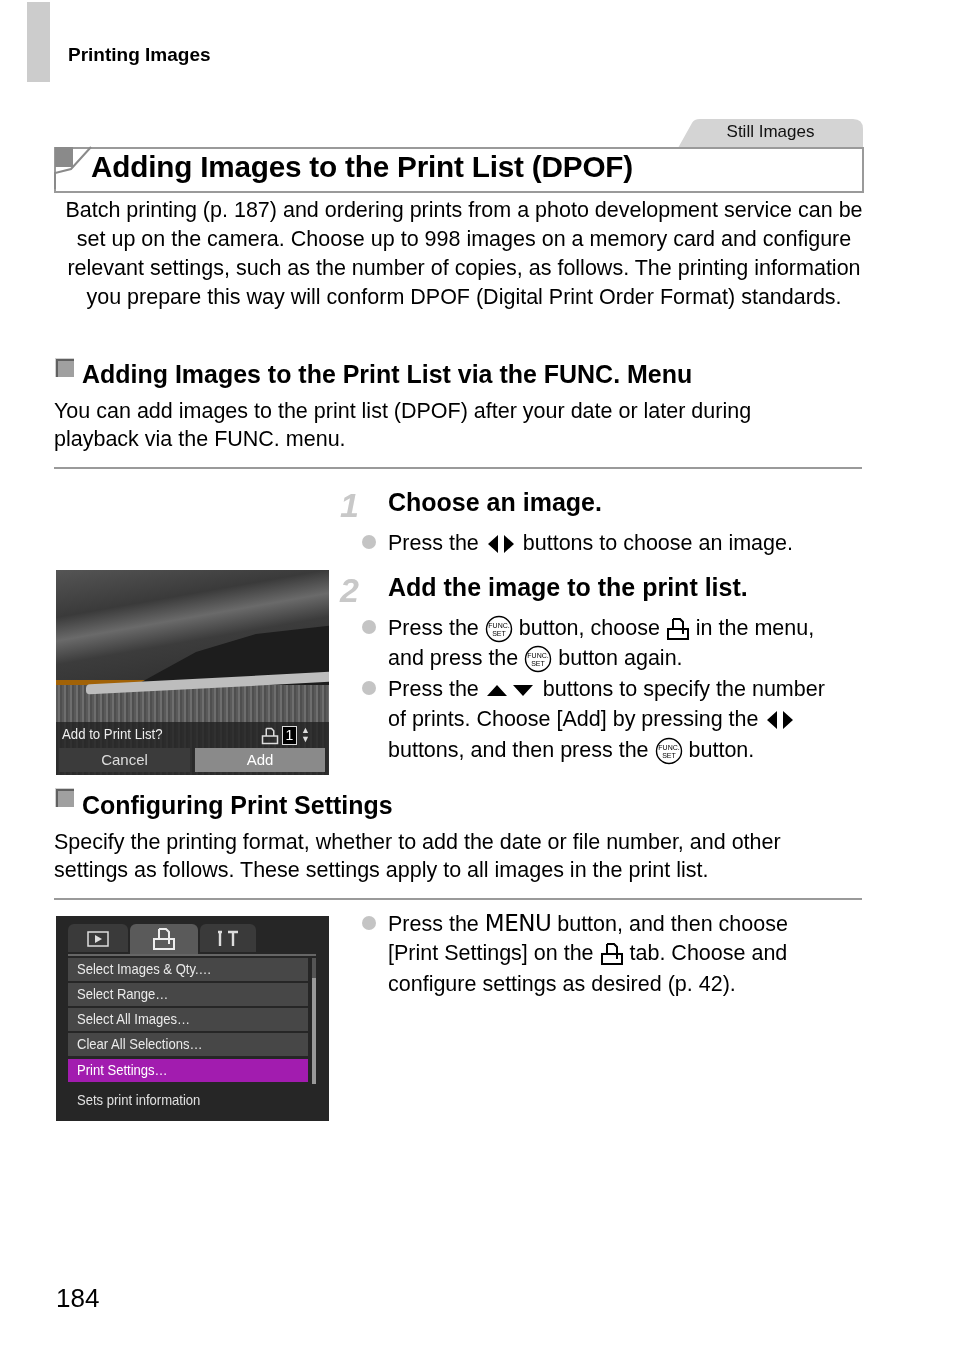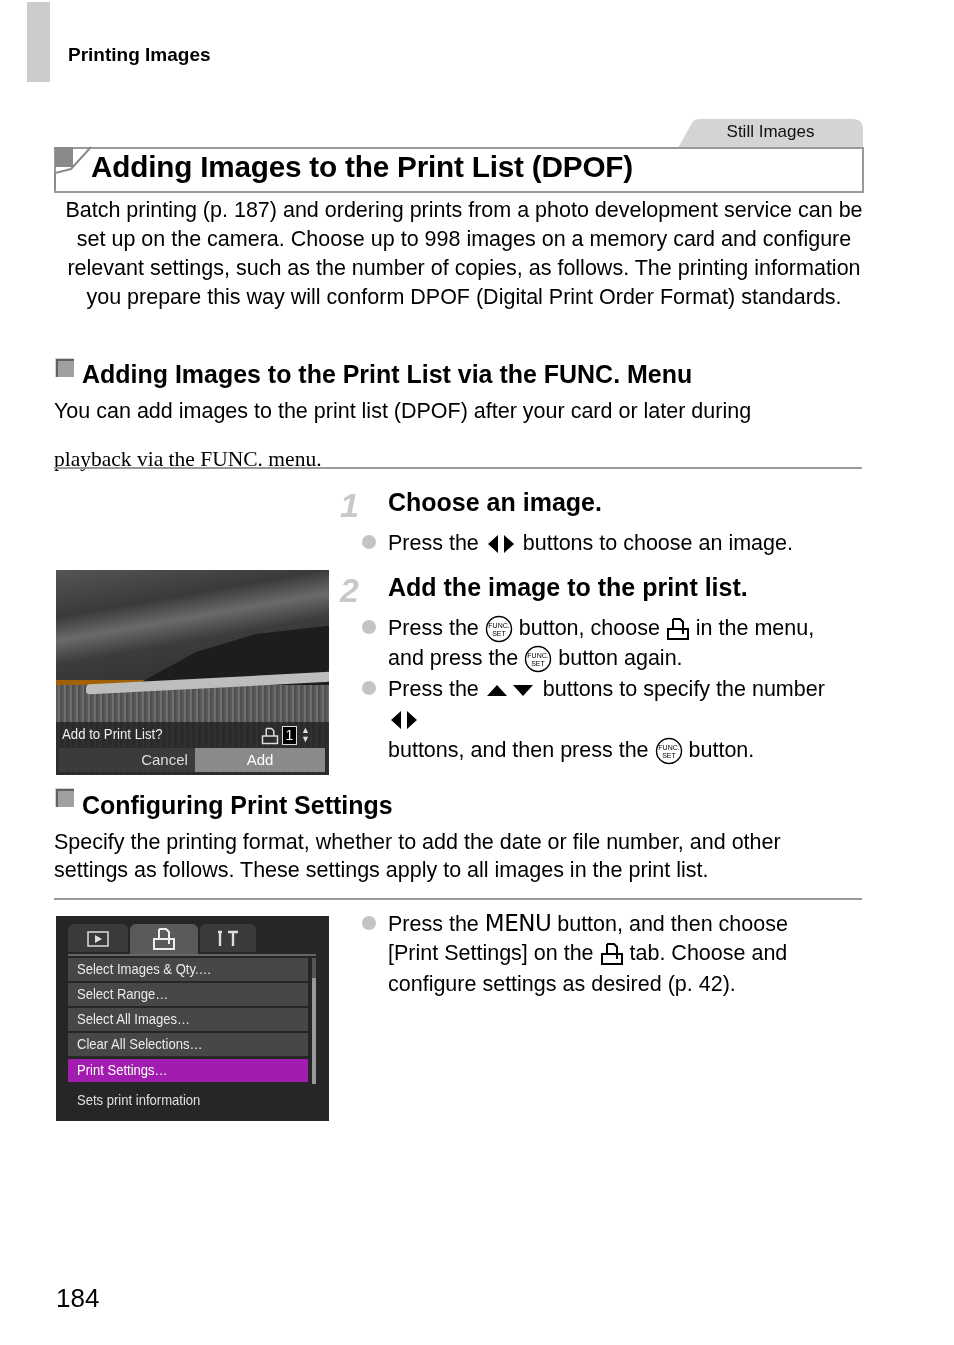--- a/index.html
+++ b/index.html
@@ -43,21 +43,21 @@
                  clip-path:polygon(0 100%, 30% 45%, 60% 15%, 100% 0, 100% 100%); }
   .cam1 .road { position:absolute; left:30px; top:108px; width:250px; height:10px; background:#bdbdbd;
                 transform:skewY(-3deg); border-radius:4px; }
   .cam1 .field { position:absolute; left:0; top:115px; width:100%; height:90px;
                  background:repeating-linear-gradient(90deg,#5a5a5a 0 2px,#6e6e6e 2px 4px,#4f4f4f 4px 6px); }
   .cam1 .ov { position:absolute; left:0; top:152px; width:100%; height:53px; background:rgba(30,30,30,0.75); }
   .cam1 .q { position:absolute; left:6px; top:155px; font-size:15px; color:#eee; transform:scaleX(0.88); transform-origin:left; }
   .cam1 .qty { position:absolute; left:226px; top:156px; width:13px; height:17px; border:1px solid #ddd; background:#000; color:#fff; font-size:14px; text-align:center; line-height:17px; }
   .cam1 .printer { position:absolute; left:205px; top:157px; }
   .cam1 .updn { position:absolute; left:245px; top:156px; color:#ddd; font-size:9px; line-height:9px; }
-  .cam1 .btn-cancel { position:absolute; left:3px; top:178px; width:131px; height:24px; background:#3b3b3b; color:#ddd; font-size:15px; text-align:center; line-height:24px;padding-left:40px; }
+  .cam1 .btn-cancel { position:absolute; left:3px; top:178px; width:131px; height:24px; background:#3b3b3b; color:#ddd; font-size:15px; text-align:center; line-height:24px; }
   .cam1 .btn-add { position:absolute; left:139px; top:178px; width:130px; height:24px; background:#8a8a8a; color:#fff; font-size:15px; text-align:center; line-height:24px; }
 
   
   .cam2 { left:56px; top:916px; width:273px; height:205px; background:#262626; overflow:hidden; }
   .cam2 .tabs { position:absolute; left:12px; top:8px; width:240px; height:30px; }
   .cam2 .tab { position:absolute; top:0; height:28px; border-radius:6px 6px 0 0; background:#3a3a3a; color:#ddd; text-align:center; }
   .cam2 .tab.active { background:#5a5a5a; height:30px; }
   .cam2 .tabline { position:absolute; left:12px; top:38px; width:248px; height:2px; background:#666; }
   .cam2 .item { position:absolute; left:12px; width:240px; height:23px; background:#474747; color:#eaeaea;
                 font-size:14.5px; line-height:23px; padding-left:9px; box-sizing:border-box; transform-origin:left; }
@@ -88,22 +88,22 @@
 <svg class="abs title-marker" viewBox="0 0 40 46">
   <rect x="2" y="2" width="18" height="20" fill="#8a8a8a"></rect>
   <path d="M2 44 L2 28 L18 24 L38 2" stroke="#8a8a8a" stroke-width="2" fill="none"></path>
 </svg>
 <div class="abs title-text">Adding Images to the Print List (DPOF)</div>
 
 <div class="abs para intro">Batch printing (p. 187) and ordering prints from a photo development service can be set up on the camera. Choose up to 998 images on a memory card and configure relevant settings, such as the number of copies, as follows. The printing information you prepare this way will conform DPOF (Digital Print Order Format) standards.</div>
 
 <div class="abs sub-marker" style="left:55px;top:358px;"></div>
 <div class="abs sub-head" style="left:82px;top:359px;">Adding Images to the Print List via the FUNC. Menu</div>
-<div class="abs para" style="left:54px;top:397px;white-space:nowrap;">You can add images to the print list (DPOF) after your card or later during</div>
-<div class="abs para" style="left:54px;top:445px;white-space:nowrap;font-family:Liberation Serif, serif;">playback via the FUNC. menu.</div>
+<div class="abs para" style="left:54px;top:397px;white-space:nowrap;">You can add images to the print list (DPOF) after your date or later during</div>
+<div class="abs para" style="left:54px;top:425px;white-space:nowrap;">playback via the FUNC. menu.</div>
 <div class="abs hr" style="top:467px;"></div>
 
 <div class="abs step-num" style="left:340px;top:486px;">1</div>
 <div class="abs step-title" style="left:388px;top:488px;">Choose an image.</div>
 <div class="abs bullet-dot" style="left:362px;top:535px;"></div>
 <div class="abs blt" style="left:388px;top:528px;white-space:nowrap;">
   <span>Press the</span>
   <svg class="inline-icon" width="32" height="20" viewBox="0 0 32 20">
       <path d="M13 1 L3 10 L13 19 Z M19 1 L29 10 L19 19 Z" fill="#000"></path>
     </svg>
@@ -139,20 +139,21 @@
 
 <div class="abs bullet-dot" style="left:362px;top:681px;"></div>
 <div class="abs blt" style="left:388px;top:674px;white-space:nowrap;">
   <span>Press the</span>
   <svg class="inline-icon" width="52" height="18" viewBox="0 0 52 18">
       <path d="M2 15 L12 4 L22 15 Z M28 4 L48 4 L38 15 Z" fill="#000"></path>
     </svg>
   <span>buttons to specify the number</span>
 </div>
 <div class="abs blt" style="left:388px;top:704px;white-space:nowrap;">
+  <span>of prints. Choose [Add] by pressing the</span>
   <svg class="inline-icon" width="32" height="20" viewBox="0 0 32 20">
       <path d="M13 1 L3 10 L13 19 Z M19 1 L29 10 L19 19 Z" fill="#000"></path>
     </svg>
 </div>
 <div class="abs blt" style="left:388px;top:735px;white-space:nowrap;">
   <span>buttons, and then press the</span>
   <svg class="inline-icon" width="28" height="28" viewBox="0 0 28 28">
       <circle cx="14" cy="14" r="12.5" fill="none" stroke="#000" stroke-width="1.4"></circle>
       <text x="14" y="13" font-size="7" text-anchor="middle" font-family="Liberation Sans, sans-serif">FUNC.</text>
       <text x="14" y="21" font-size="7" text-anchor="middle" font-family="Liberation Sans, sans-serif">SET</text>

